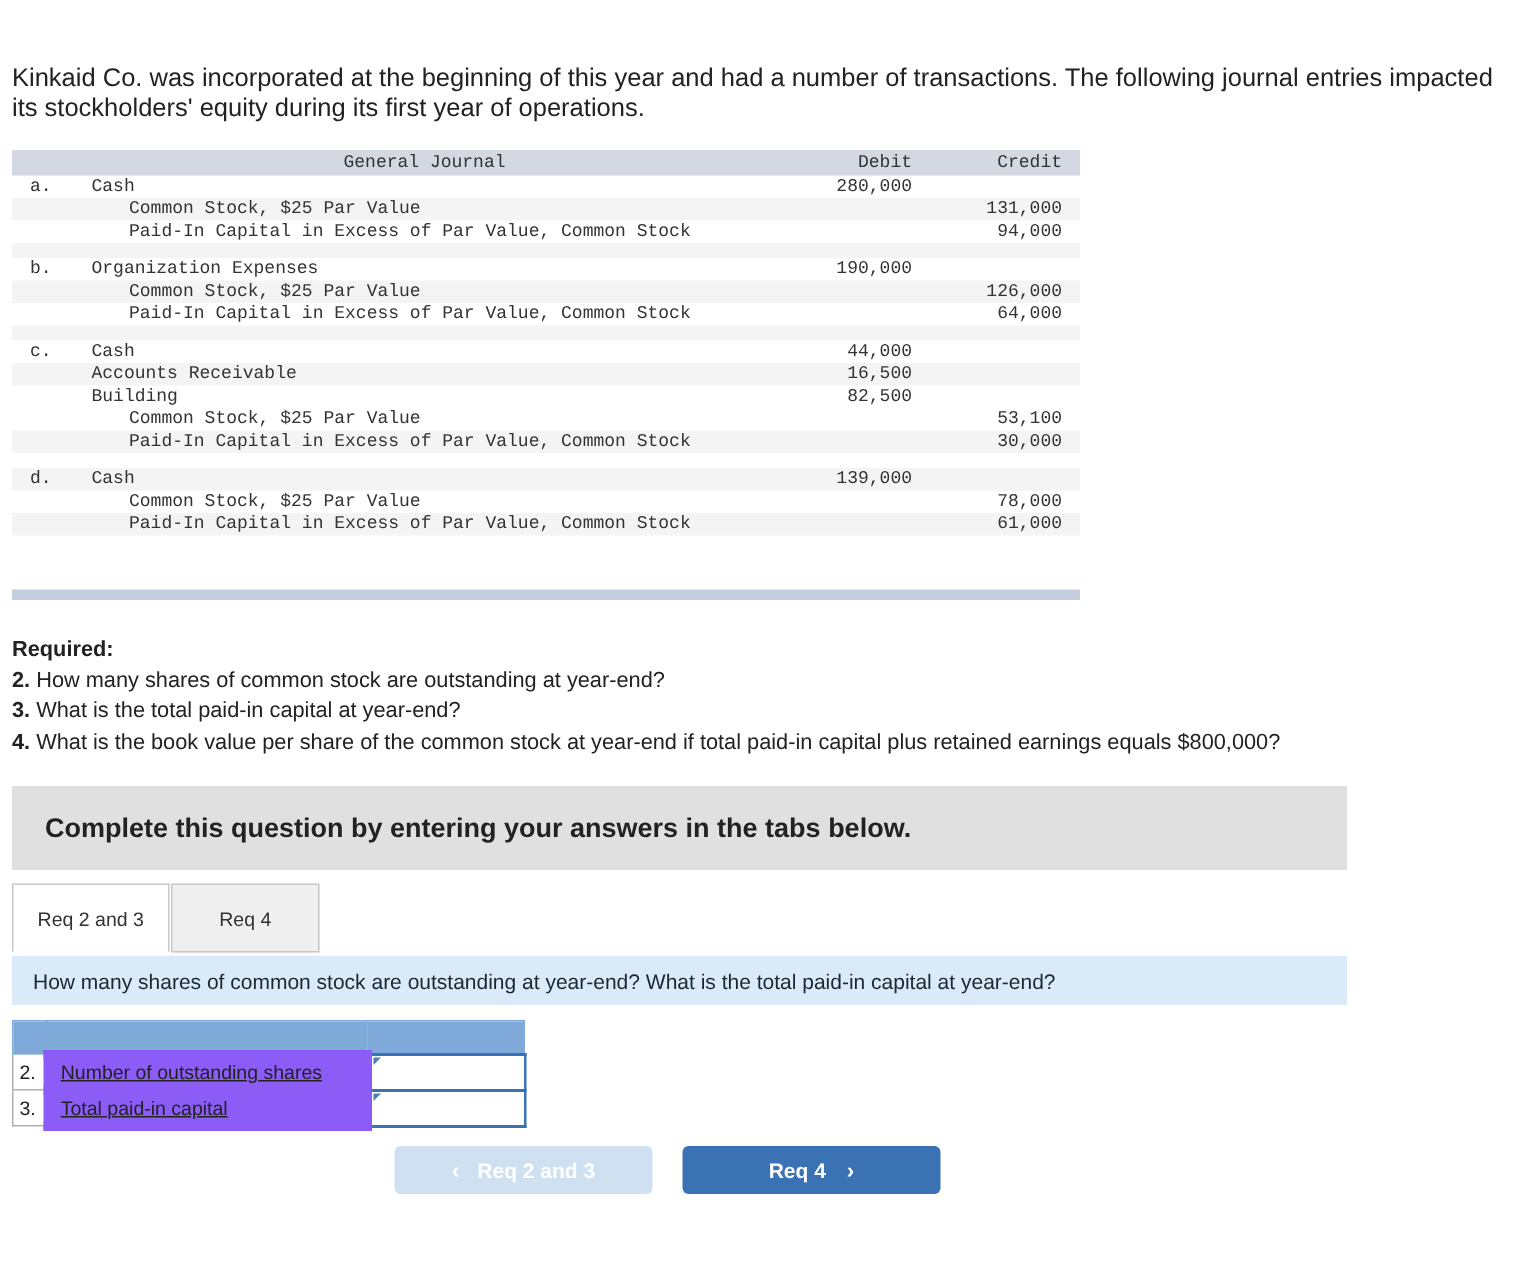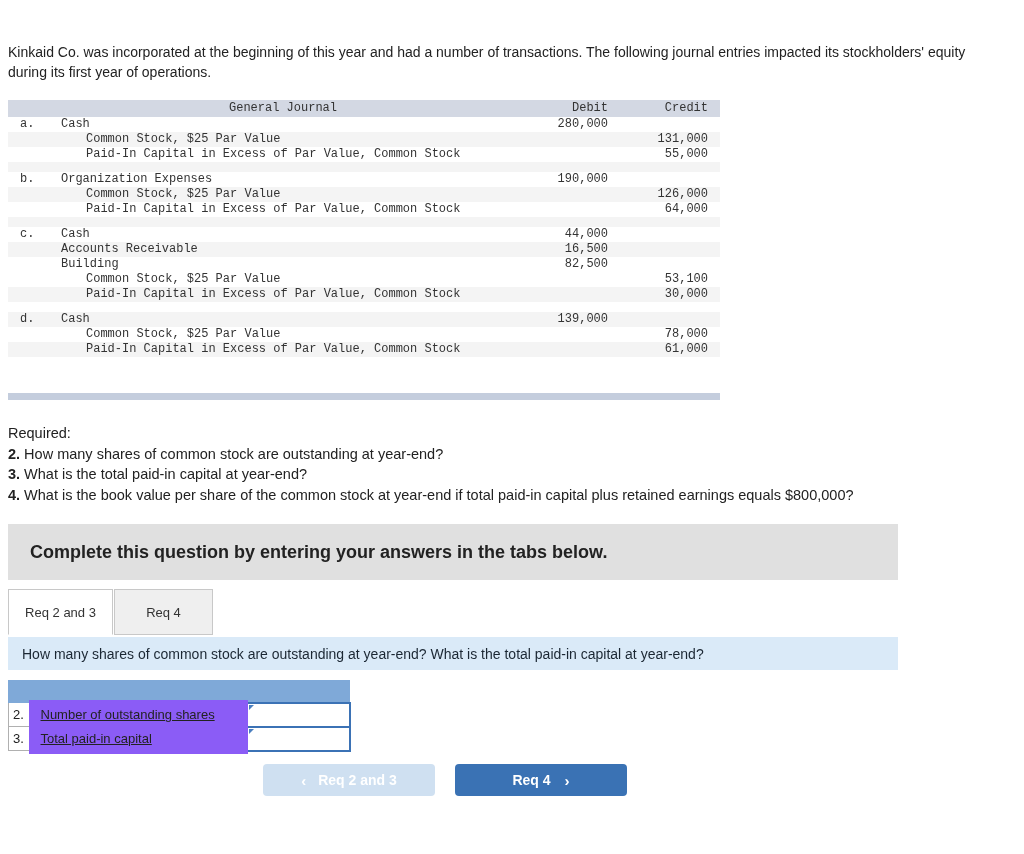--- a/index.html
+++ b/index.html
@@ -14,21 +14,21 @@
     position: relative;
     width: 1024px; height: 854px;
     overflow: hidden;
   }
 
   
   .intro {
     position: absolute;
     left: 8px; top: 42px;
     width: 990px;
-    font-size: 14px;
+    font-size: 17px;
     line-height: 20px;
     color: #222;
   }
 
   
   .journal {
     position: absolute;
     left: 8px; top: 100px;
     width: 712px;
     border-collapse: collapse;
@@ -68,21 +68,21 @@
 
   
   .required {
     position: absolute;
     left: 8px; top: 424px;
     width: 1000px;
     font-size: 14.5px;
     line-height: 19.5px;
     color: #222;
   }
-  .required .req-title { font-weight: normal; }
+  .required .req-title { font-weight: bold; }
   .required .qnum { font-weight: bold; }
   .required .line { margin-top: 1px; }
 
   
   .instruction {
     position: absolute;
     left: 8px; top: 524px;
     width: 890px; height: 56px;
     background: #e0e0e0;
     display: flex;
@@ -234,21 +234,21 @@
         <tr class="shade">
           <td class="c-letter"></td>
           <td class="c-acct ind1">Common Stock, $25 Par Value</td>
           <td class="c-debit"></td>
           <td class="c-credit">131,000</td>
         </tr>
         <tr>
           <td class="c-letter"></td>
           <td class="c-acct ind1">Paid-In Capital in Excess of Par Value, Common Stock</td>
           <td class="c-debit"></td>
-          <td class="c-credit">55,000</td>
+          <td class="c-credit">94,000</td>
         </tr>
         <tr class="blank shade">
           <td colspan="4"></td>
         </tr>
         <tr>
           <td class="c-letter">b.</td>
           <td class="c-acct ind0">Organization Expenses</td>
           <td class="c-debit">190,000</td>
           <td class="c-credit"></td>
         </tr>

